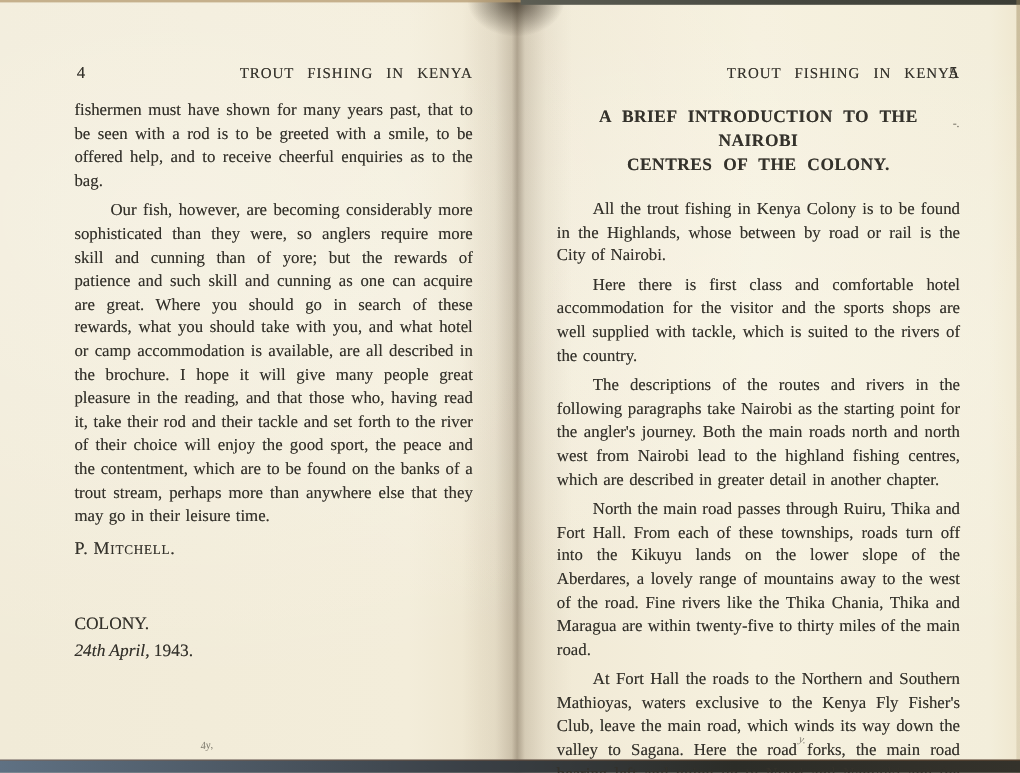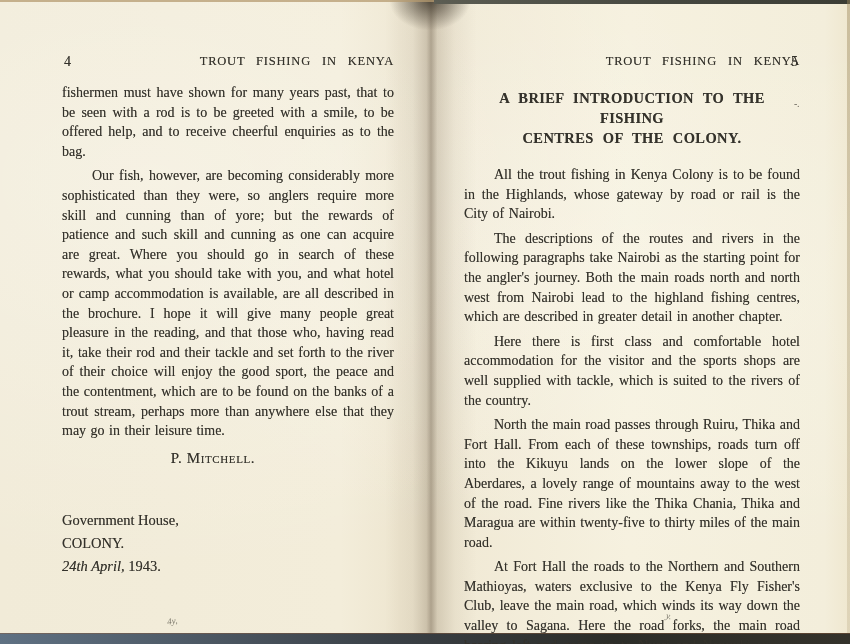--- a/index.html
+++ b/index.html
@@ -69,21 +69,21 @@
   .bodytext p.noindent{text-indent:0;}
 
   .chapter-title{
     margin-top:18px;margin-bottom:17px;text-align:center;
     font-weight:bold;font-size:14.5px;line-height:20px;
     letter-spacing:0.4px;word-spacing:5px;
   }
   .page-right .bodytext{margin-top:0;}
 
   .signature{
-    margin-top:9px;padding-right:30px;text-align:center;
+    margin-top:9px;padding-right:30px;text-align:left;
     font-variant:small-caps;letter-spacing:0.6px;font-size:15px;
   }
   .address{margin-top:42px;font-size:14.5px;line-height:23px;}
   .address .it{font-style:italic;}
 
   .mark{
     position:absolute;color:rgba(72,70,60,0.7);
     font-size:9px;font-style:italic;text-shadow:none;
   }
   .mark-left{left:167px;top:616px;transform:rotate(-8deg);}
@@ -106,39 +106,38 @@
     <div class="header">
       <span class="pnum">4</span>
       <div class="htitle">TROUT FISHING IN KENYA</div>
     </div>
     <div class="bodytext">
       <p class="noindent">fishermen must have shown for many years past, that to be seen with a rod is to be greeted with a smile, to be offered help, and to receive cheerful enquiries as to the bag.</p>
       <p>Our fish, however, are becoming considerably more sophisticated than they were, so anglers require more skill and cunning than of yore; but the rewards of patience and such skill and cunning as one can acquire are great. Where you should go in search of these rewards, what you should take with you, and what hotel or camp accommodation is available, are all described in the brochure. I hope it will give many people great pleasure in the reading, and that those who, having read it, take their rod and their tackle and set forth to the river of their choice will enjoy the good sport, the peace and the contentment, which are to be found on the banks of a trout stream, perhaps more than anywhere else that they may go in their leisure time.</p>
     </div>
     <div class="signature">P. Mitchell.</div>
     <div class="address">
-      <div>Government House,</div>
       <div>COLONY.</div>
       <div><span class="it">24th April,</span><span> 1943.</span></div>
     </div>
   </div>
 
   <div class="page page-right">
     <div class="header">
       <div class="htitle">TROUT FISHING IN KENYA</div>
       <span class="pnum">5</span>
     </div>
     <div class="chapter-title">
-      <div>A BRIEF INTRODUCTION TO THE FISHING</div>
+      <div>A BRIEF INTRODUCTION TO THE NAIROBI</div>
       <div>CENTRES OF THE COLONY.</div>
     </div>
     <div class="bodytext">
-      <p>All the trout fishing in Kenya Colony is to be found in the Highlands, whose gateway by road or rail is the City of Nairobi.</p>
+      <p>All the trout fishing in Kenya Colony is to be found in the Highlands, whose between by road or rail is the City of Nairobi.</p>
+      <p>Here there is first class and comfortable hotel accommodation for the visitor and the sports shops are well supplied with tackle, which is suited to the rivers of the country.</p>
       <p>The descriptions of the routes and rivers in the following paragraphs take Nairobi as the starting point for the angler's journey. Both the main roads north and north west from Nairobi lead to the highland fishing centres, which are described in greater detail in another chapter.</p>
-      <p>Here there is first class and comfortable hotel accommodation for the visitor and the sports shops are well supplied with tackle, which is suited to the rivers of the country.</p>
       <p>North the main road passes through Ruiru, Thika and Fort Hall. From each of these townships, roads turn off into the Kikuyu lands on the lower slope of the Aberdares, a lovely range of mountains away to the west of the road. Fine rivers like the Thika Chania, Thika and Maragua are within twenty-five to thirty miles of the main road.</p>
       <p>At Fort Hall the roads to the Northern and Southern Mathioyas, waters exclusive to the Kenya Fly Fisher's Club, leave the main road, which winds its way down the valley to Sagana. Here the road forks, the main road bearing left and going up to Nyeri and Nanyuki and the right road heading for Embu, Chuka and Meru, on the eastern slopes of Mount Kenya. Both these roads eventually meet between Nanyuki and Meru, having been right round Mount Kenya, whose snow clad peaks rise to over seventeen thousand feet.</p>
     </div>
   </div>
 
   <div class="mark mark-left">4y,</div>
   <div class="mark mark-right">y.</div>
   <div class="mark mark-title">-.</div>
 
 </div>

